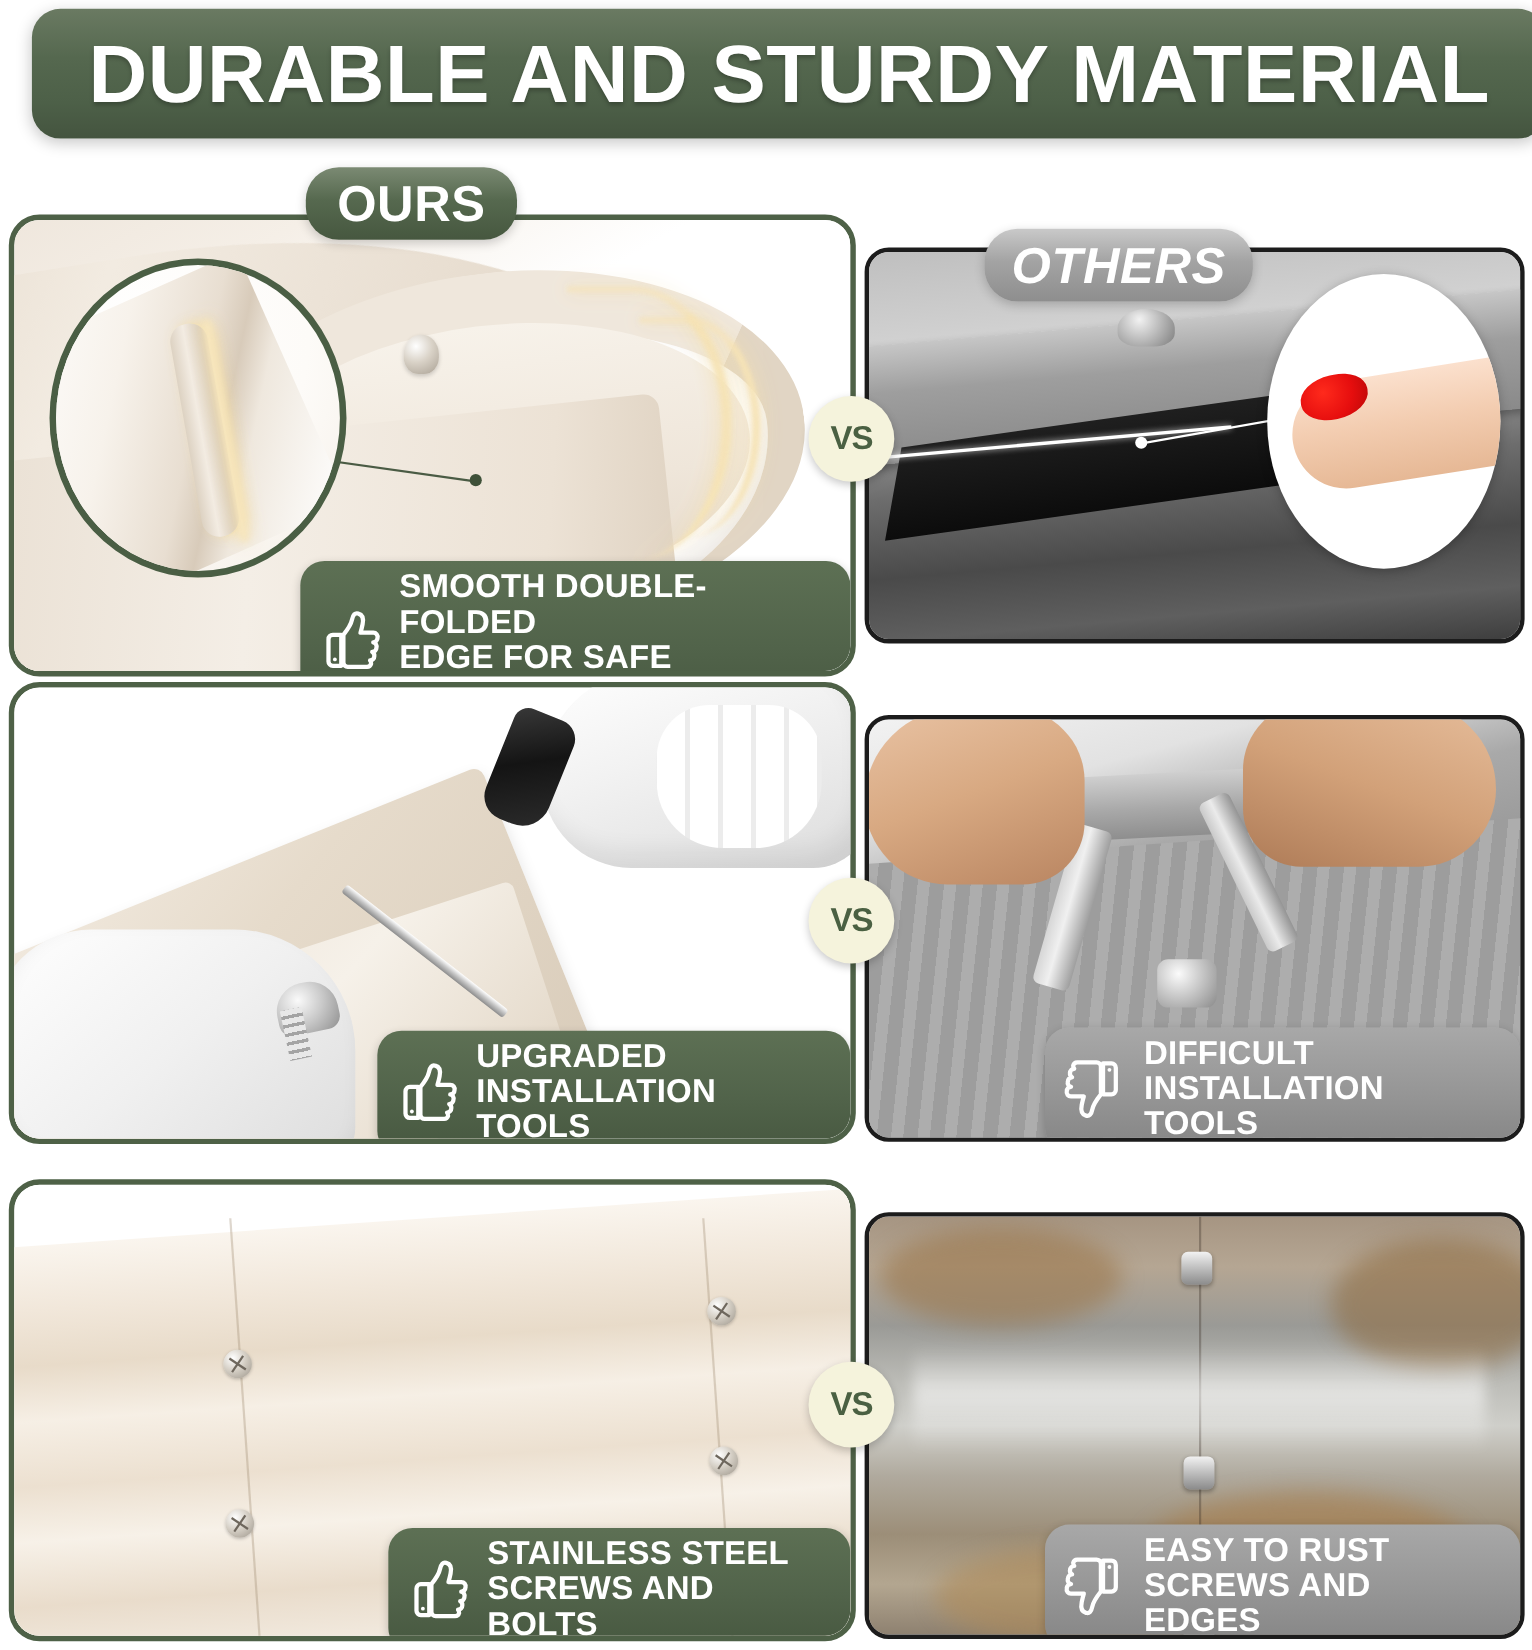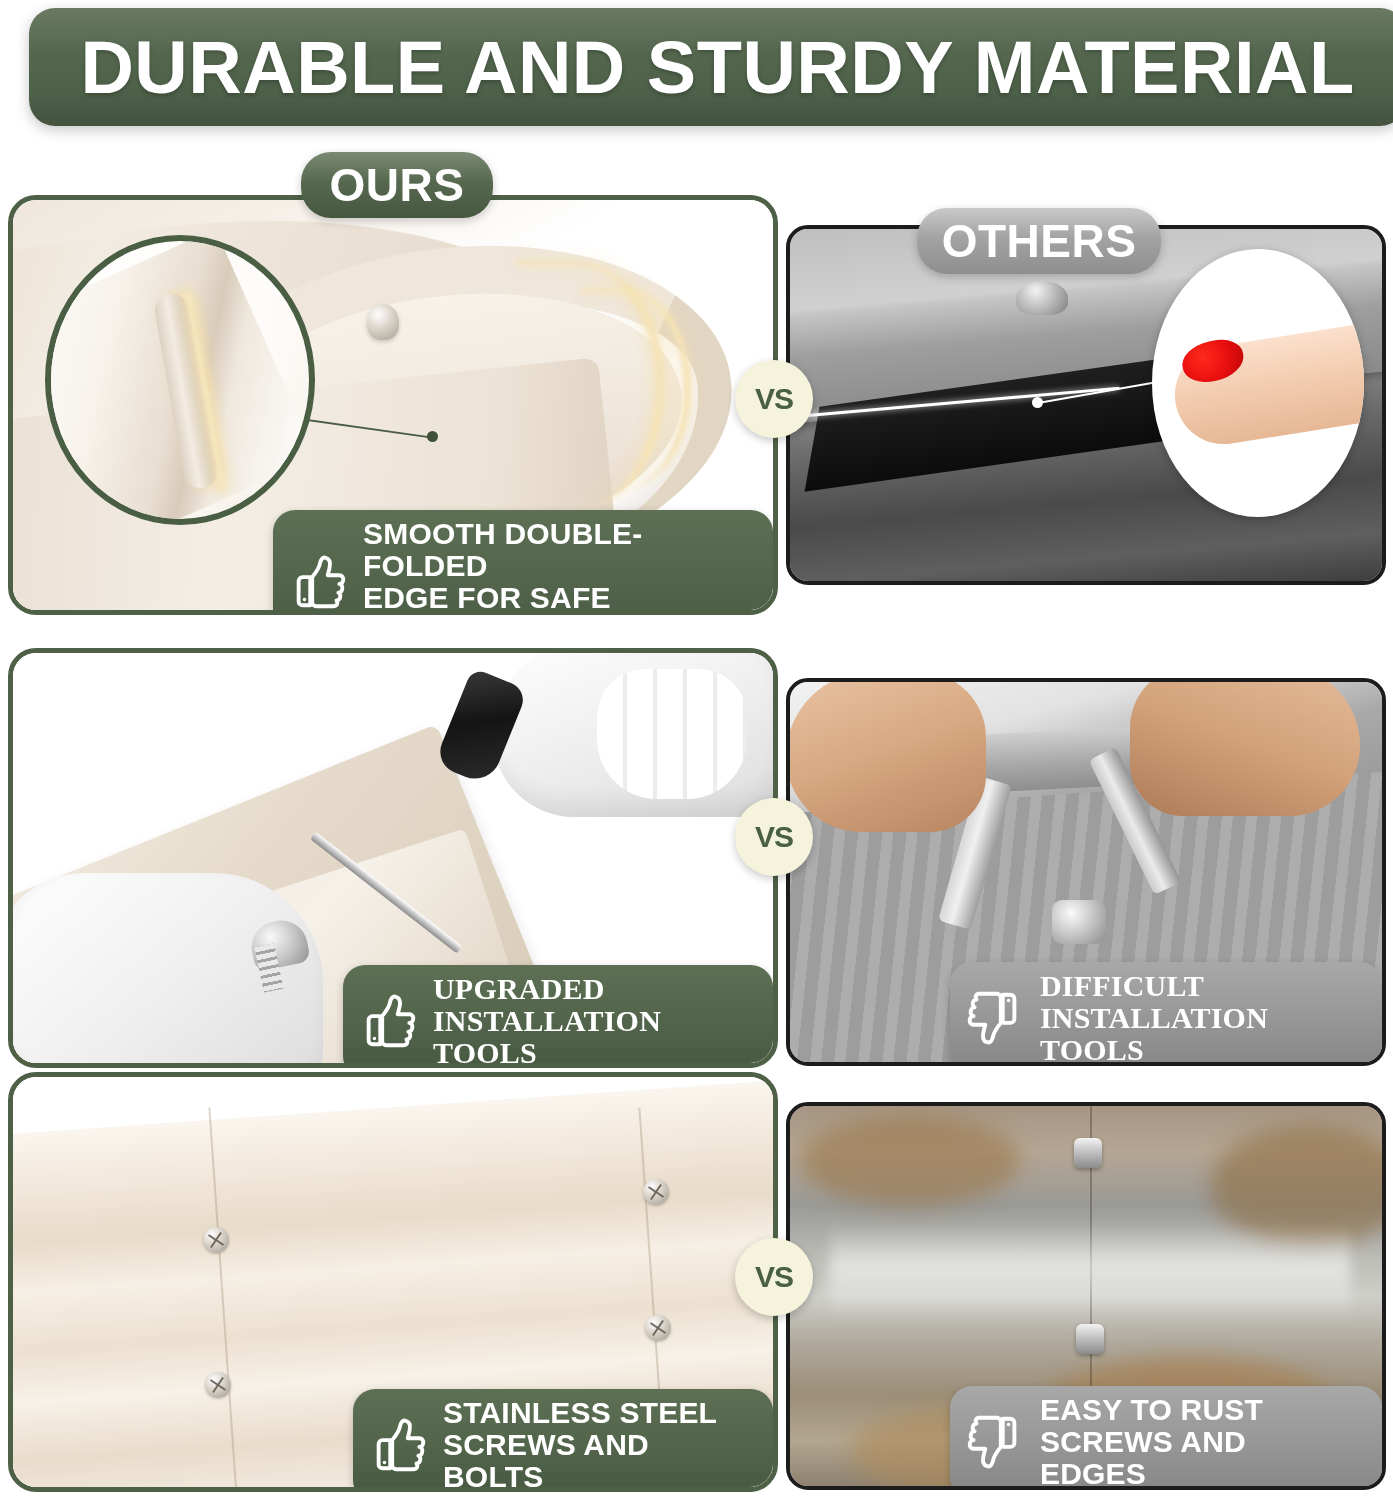--- a/index.html
+++ b/index.html
@@ -47,34 +47,35 @@
     justify-content: center;
     border-radius: 30px;
     color: #ffffff;
     font-size: 46px;
     font-weight: bold;
     z-index: 40;
     box-shadow: 0 3px 10px rgba(0,0,0,0.2);
     letter-spacing: 0.5px;
   }
   .pill-ours {
-    left: 301px; top: 152px;
+    left: 278px; top: 152px;
     width: 192px; height: 66px;
     background: linear-gradient(180deg, #7b8a73 0%, #56694f 45%, #46573f 100%);
   }
   .pill-others {
-    left: 917px; top: 208px;
+    left: 895px; top: 208px;
     width: 244px; height: 66px;
     background: linear-gradient(180deg, #c9c9c9 0%, #a3a3a3 45%, #8e8e8e 100%);
+    font-style: italic;
   }
 
   
   .row { position: absolute; left: 0; width: 1393px; padding-left: 28px; }
   .row-1 { top: 195px; height: 420px; }
-  .row-2 { top: 648px; height: 420px; font-family: Liberation Serif, serif; }
+  .row-2 { top: 620px; height: 420px; }
   .row-3 { top: 1072px; height: 420px; }
 
   .panel {
     position: absolute;
     overflow: hidden;
   }
   .panel-ours {
     left: 8px;
     width: 770px;
     height: 100%;

